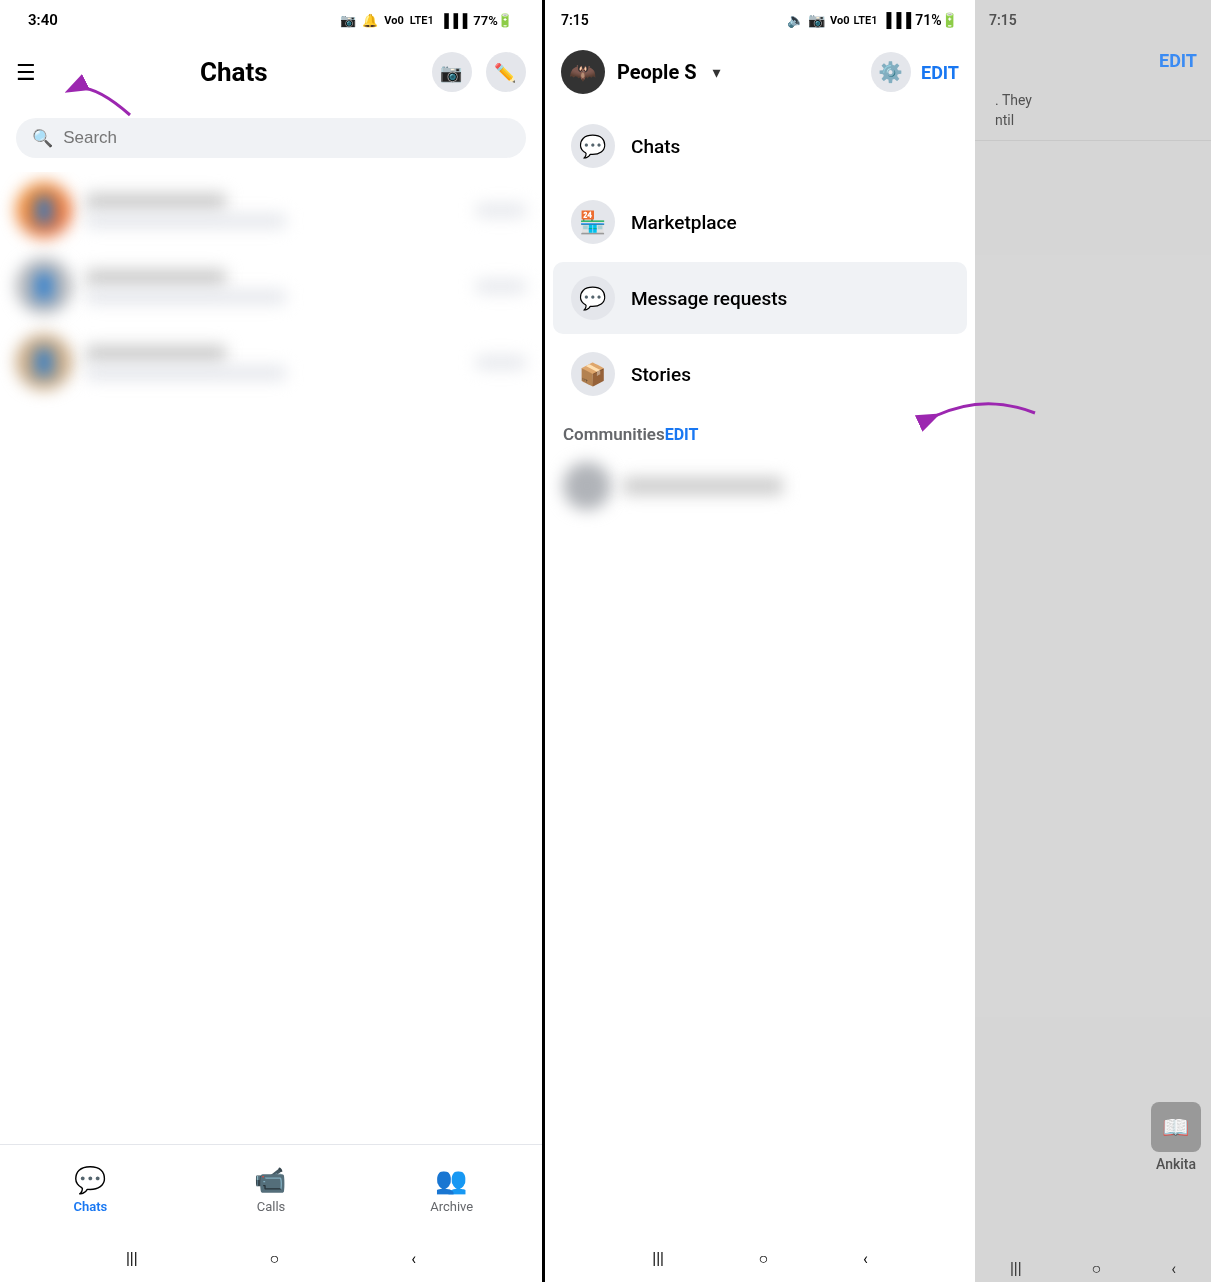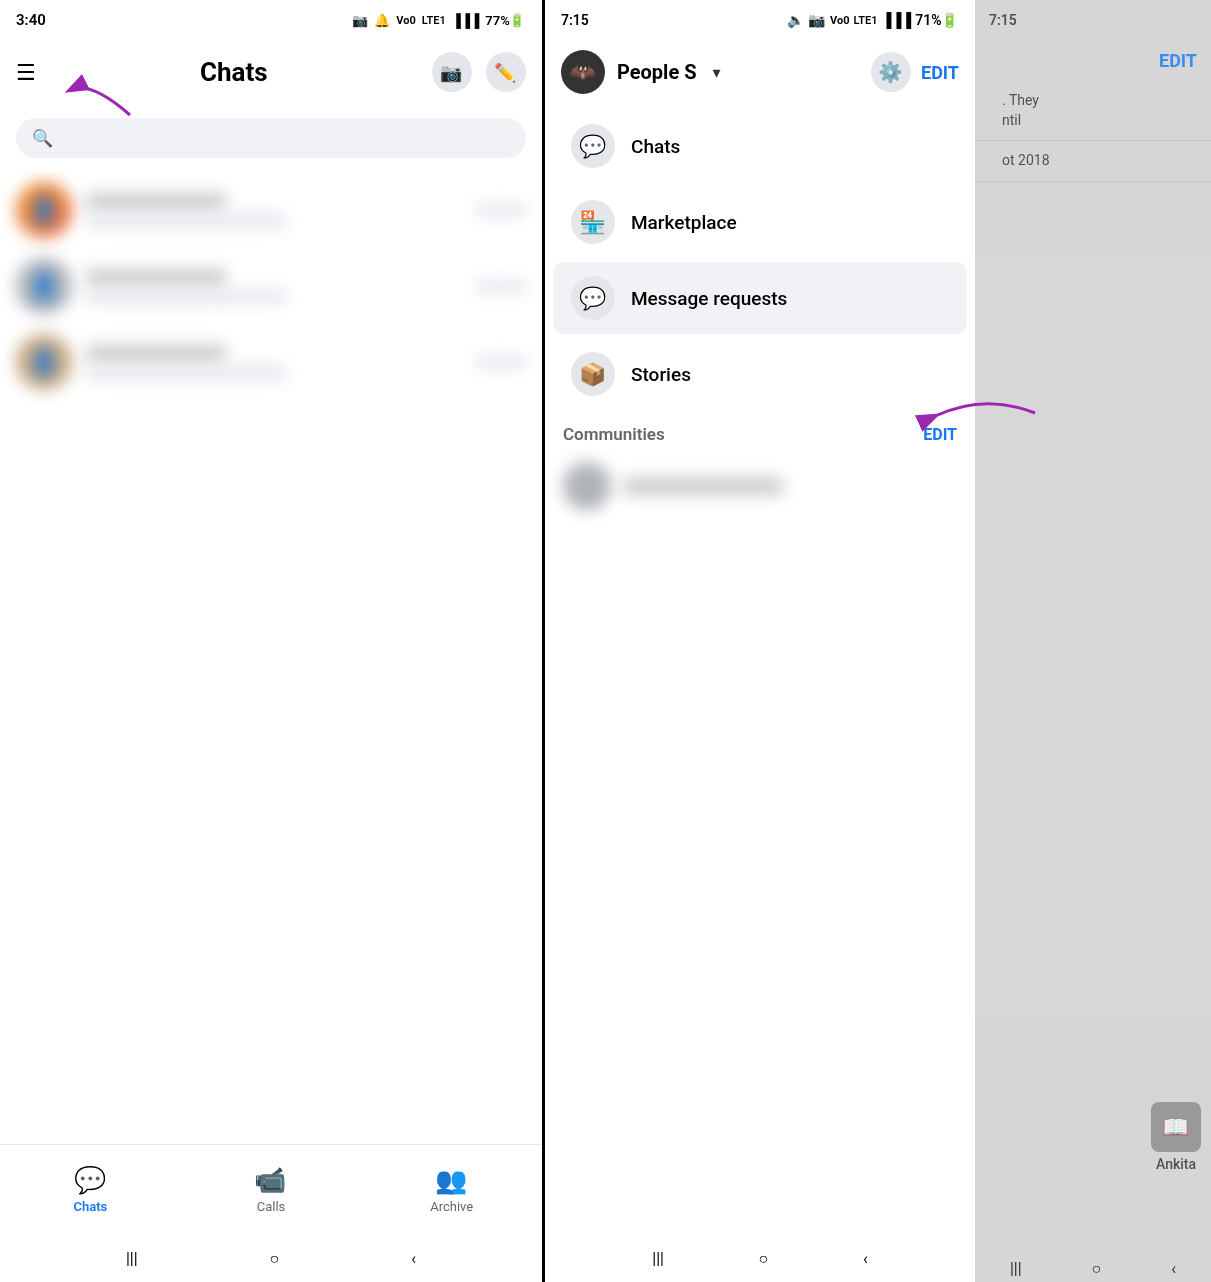--- a/index.html
+++ b/index.html
@@ -22,21 +22,21 @@
       border-right: 3px solid #000;
       position: relative;
     }
 
     .status-bar-left {
       height: 40px;
       background: #fff;
       display: flex;
       align-items: center;
       justify-content: space-between;
-      padding: 0 16px;
+      padding: 0 28px;
       font-size: 15px;
       font-weight: 600;
     }
     .status-bar-left .icons { display: flex; gap: 6px; align-items: center; font-size: 13px; }
 
     .top-bar-left {
       height: 64px;
       display: flex;
       align-items: center;
       padding: 0 16px;
@@ -210,21 +210,21 @@
     .arrow-annotation-right {
       position: absolute;
       top: 388px;
       left: 380px;
       pointer-events: none;
       z-index: 10;
     }
 
     .communities-section { padding: 12px 18px 6px; }
     .communities-header {
-      display: flex; justify-content: space-between; align-items: center; margin-bottom: 10px;
+      display: flex; justify-content: flex-start; align-items: center; margin-bottom: 10px;
     }
     .communities-label { font-size: 17px; font-weight: 600; color: #65676b; }
     .communities-edit { font-size: 16px; font-weight: 700; color: #1877f2; cursor: pointer; }
     .community-item {
       display: flex; align-items: center; gap: 12px; padding: 8px 0; cursor: pointer;
     }
     .community-avatar {
       width: 48px; height: 48px; border-radius: 50%; background: #b0b3b8;
       filter: blur(8px);
     }
@@ -252,21 +252,21 @@
       font-size: 14px; font-weight: 600; color: #333;
     }
 
     .overlay-header {
       padding: 10px 14px;
       display: flex; justify-content: flex-end;
     }
     .overlay-edit { font-size: 18px; font-weight: 700; color: #1877f2; }
 
     .overlay-chat-item {
-      padding: 10px 27px;
+      padding: 10px 20px;
       border-bottom: 1px solid rgba(0,0,0,0.08);
     }
     .overlay-chat-preview {
       font-size: 14px; color: #333; line-height: 1.4;
     }
     .overlay-stories-icon {
       width: 50px; height: 50px; background: #888; border-radius: 8px;
       display: flex; align-items: center; justify-content: center;
       font-size: 22px; color: #fff; margin-bottom: 4px;
     }
@@ -338,20 +338,21 @@
         </marker>
       </defs>
       <path d="M 70,45 Q 30,10 10,20" stroke="#9c27b0" stroke-width="3" fill="none" marker-end="url(#arrowhead-left)"></path>
     </svg>
   </div>
 
 
   <div class="search-bar">
     <div class="search-input-wrapper">
       <span class="search-icon">🔍</span>
+      <input type="text" placeholder="Search" style="">
     </div>
   </div>
 
   <div class="chat-list">
 
     <div class="chat-item">
       <div class="avatar avatar-orange blurred">
         <span style="font-size:24px;color:#fff;filter:blur(0)">👤</span>
       </div>
       <div class="chat-info">
@@ -500,25 +501,20 @@
     </div>
 
     <div class="overlay-chat-item">
       <div class="overlay-chat-preview">
         <span>. They</span><br>
         <span>ntil</span>
       </div>
     </div>
 
 
-    <div class="overlay-chat-item">
-      <div class="overlay-chat-preview">
-        <span>ot 2018</span>
-      </div>
-    </div>
 
     <div style="position:absolute;bottom:110px;right:10px;display:flex;flex-direction:column;align-items:center;">
       <div class="overlay-stories-icon">📖</div>
       <span class="overlay-stories-label">Ankita</span>
     </div>
 
     <div class="bottom-nav-right-overlay">
       <div class="overlay-nav-items">
         
       </div>

